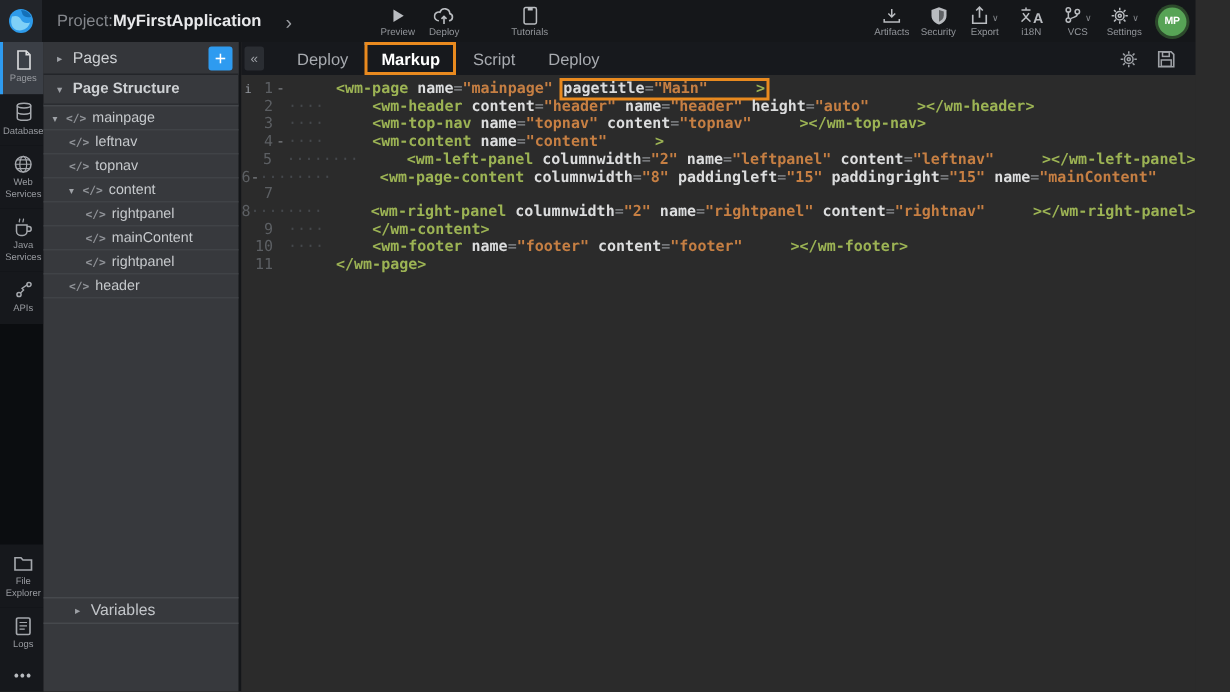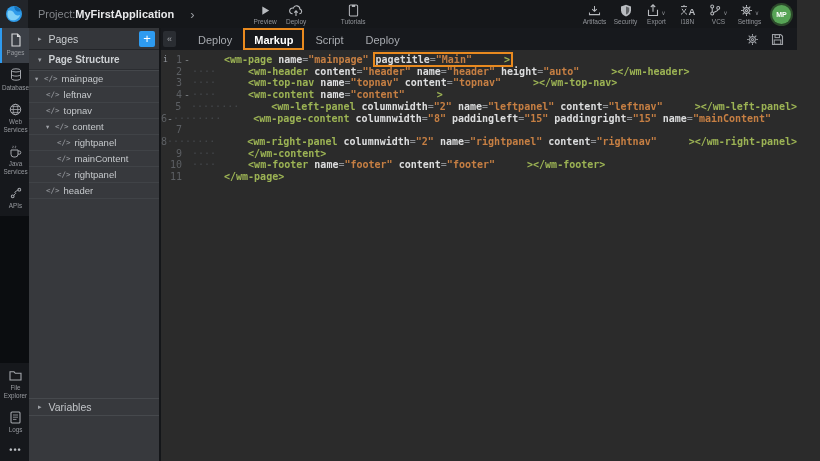--- a/index.html
+++ b/index.html
@@ -51,21 +51,21 @@
   .pp-sub .pp-title { font-weight:700; font-size:10px; color:#CDD0D3; }
   .search-wrap { margin:5px 7px 4px; height:18px; background:#2B2E32; border:1px solid #1A1C1F; border-radius:2px; display:flex; align-items:center; padding:0 5px; gap:4px; color:#787B80; }
   .search-wrap input { flex:1; min-width:0; background:transparent; border:0; outline:0; color:#C6C9CC; font-size:9px; font-family:"Liberation Sans",sans-serif; }
   .search-wrap input::placeholder { color:#787B80; }
   .tree { border-top:1px solid #44474B; }
   .tree-row { height:16px; display:flex; align-items:center; border-bottom:1px solid #404347; cursor:pointer; }
   .tr-arrow { width:9px; font-size:6.5px; color:#A0A3A8; flex:0 0 9px; }
   .tr-code { font-family:"DejaVu Sans Mono",monospace; font-size:7.5px; font-weight:700; color:#8F9297; margin-right:4px; }
   .tr-label { font-size:9.5px; color:#C6C9CC; white-space:nowrap; }
   .pp-spacer { flex:1; }
-  .vars-row { flex:0 0 18px; display:flex; align-items:center; padding:0 9px; border-top:1px solid #46494D; border-bottom:1px solid #46494D; cursor:pointer; }
+  .vars-row { flex:0 0 18px; display:flex; align-items:center; padding:0 21px; border-top:1px solid #46494D; border-bottom:1px solid #46494D; cursor:pointer; }
   .vars-row .pp-title { font-size:10.5px; color:#C2C5C9; }
   .pp-bottom { flex:0 0 45px; }
 
   
   .editor { flex:1; display:flex; flex-direction:column; min-width:0; }
   .tabbar { flex:0 0 22px; background:#17191D; display:flex; align-items:stretch; }
   .collapse-btn { width:13px; margin:3px 0 3px 2px; background:#2A2D32; border-radius:2px; color:#9EA1A6; font-size:9px; display:grid; place-items:center; cursor:pointer; }
   .tabs { display:flex; margin-left:11px; }
   .tab { padding:0 11px; display:flex; align-items:center; font-size:11px; color:#A7AAAF; cursor:pointer; border-top:2px solid transparent; }
   .tab.active { color:#FFFFFF; font-weight:700; border-top-color:#3D9BE9; }

